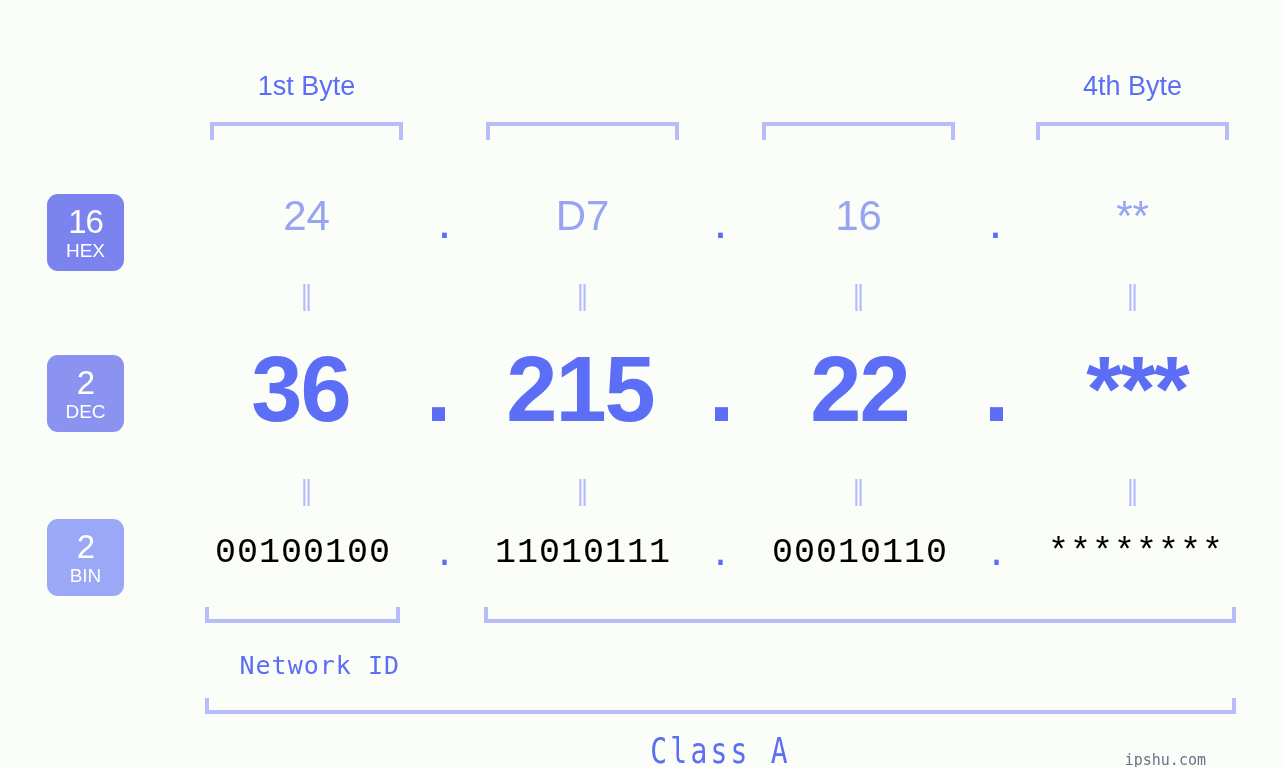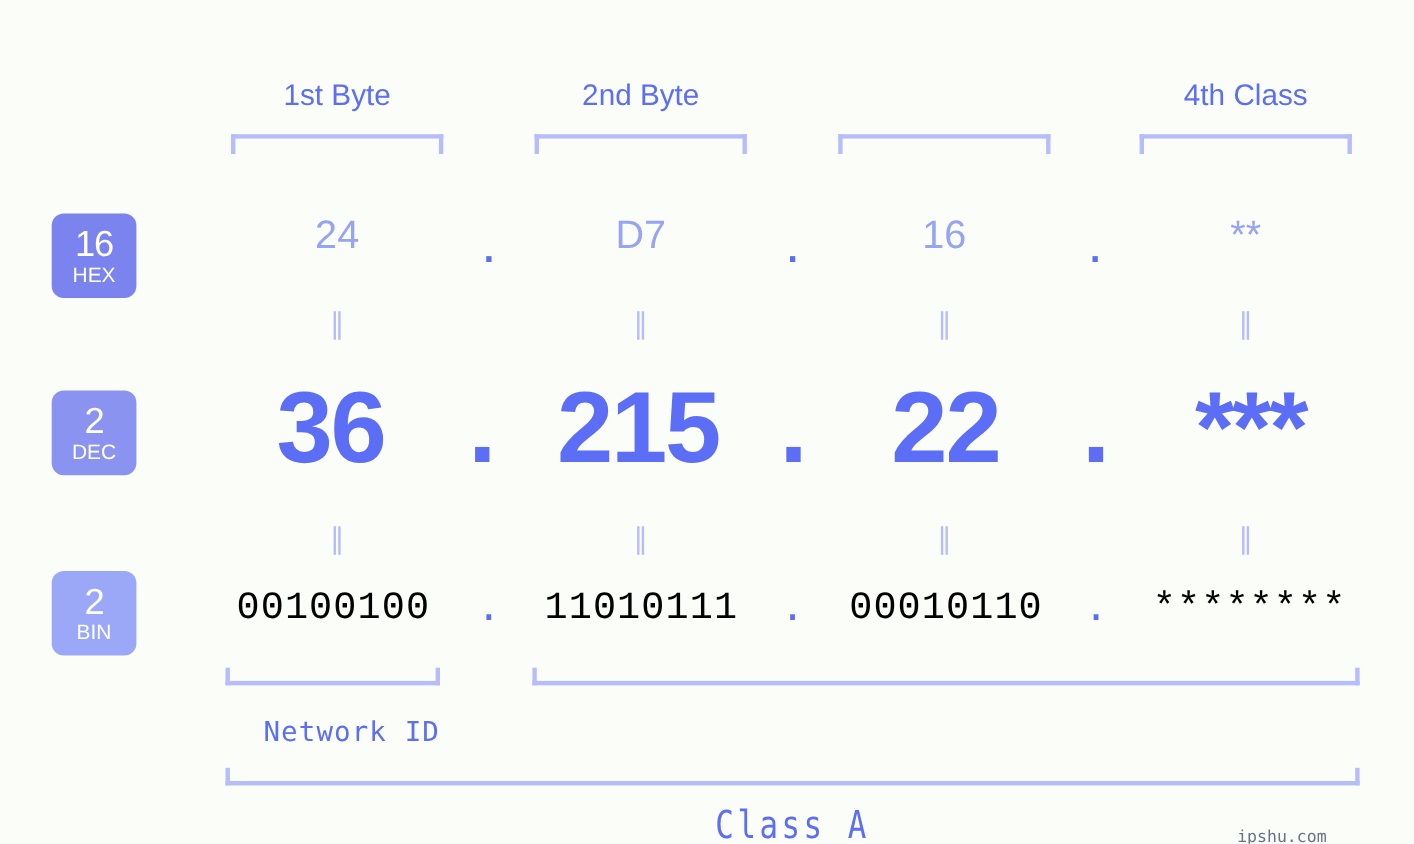--- a/index.html
+++ b/index.html
@@ -84,21 +84,21 @@
 
   
   .cell {
     position: absolute;
     text-align: center;
     white-space: nowrap;
   }
 
   .row-hex .cell {
     font-family: "Liberation Sans", sans-serif;
-    font-size: 36px;
+    font-size: 42px;
     color: #97a4f4;
     top: 155px;
   }
   .row-hex .sep {
     font-family: "Liberation Sans", sans-serif;
     font-size: 50px;
     color: #5b6ef5;
     top: 155px;
     position: absolute;
     text-align: center;
@@ -180,22 +180,21 @@
     color: #6a7285;
     letter-spacing: 0px;
   }
 </style>
 </head>
 <body>
 
 <div id="stage">
 
   <div class="byte-label" style="left:210px; width:193px;">1st Byte</div>
-  <div class="byte-label" style="left:486px; width:193px;">2nd Byte</div>
-  <div class="byte-label" style="left:1036px; width:193px;">4th Class</div>
+  <div class="byte-label" style="left:1036px; width:193px;">4th Byte</div>
 
   <div class="bracket-top" style="left:210px; width:193px;"></div>
   <div class="bracket-top" style="left:486px; width:193px;"></div>
   <div class="bracket-top" style="left:762px; width:193px;"></div>
   <div class="bracket-top" style="left:1036px; width:193px;"></div>
 
   <div class="badge" style="top:157px; background:#7b84ee;">
     <span class="num">16</span>
     <span class="nm">HEX</span>
   </div>

